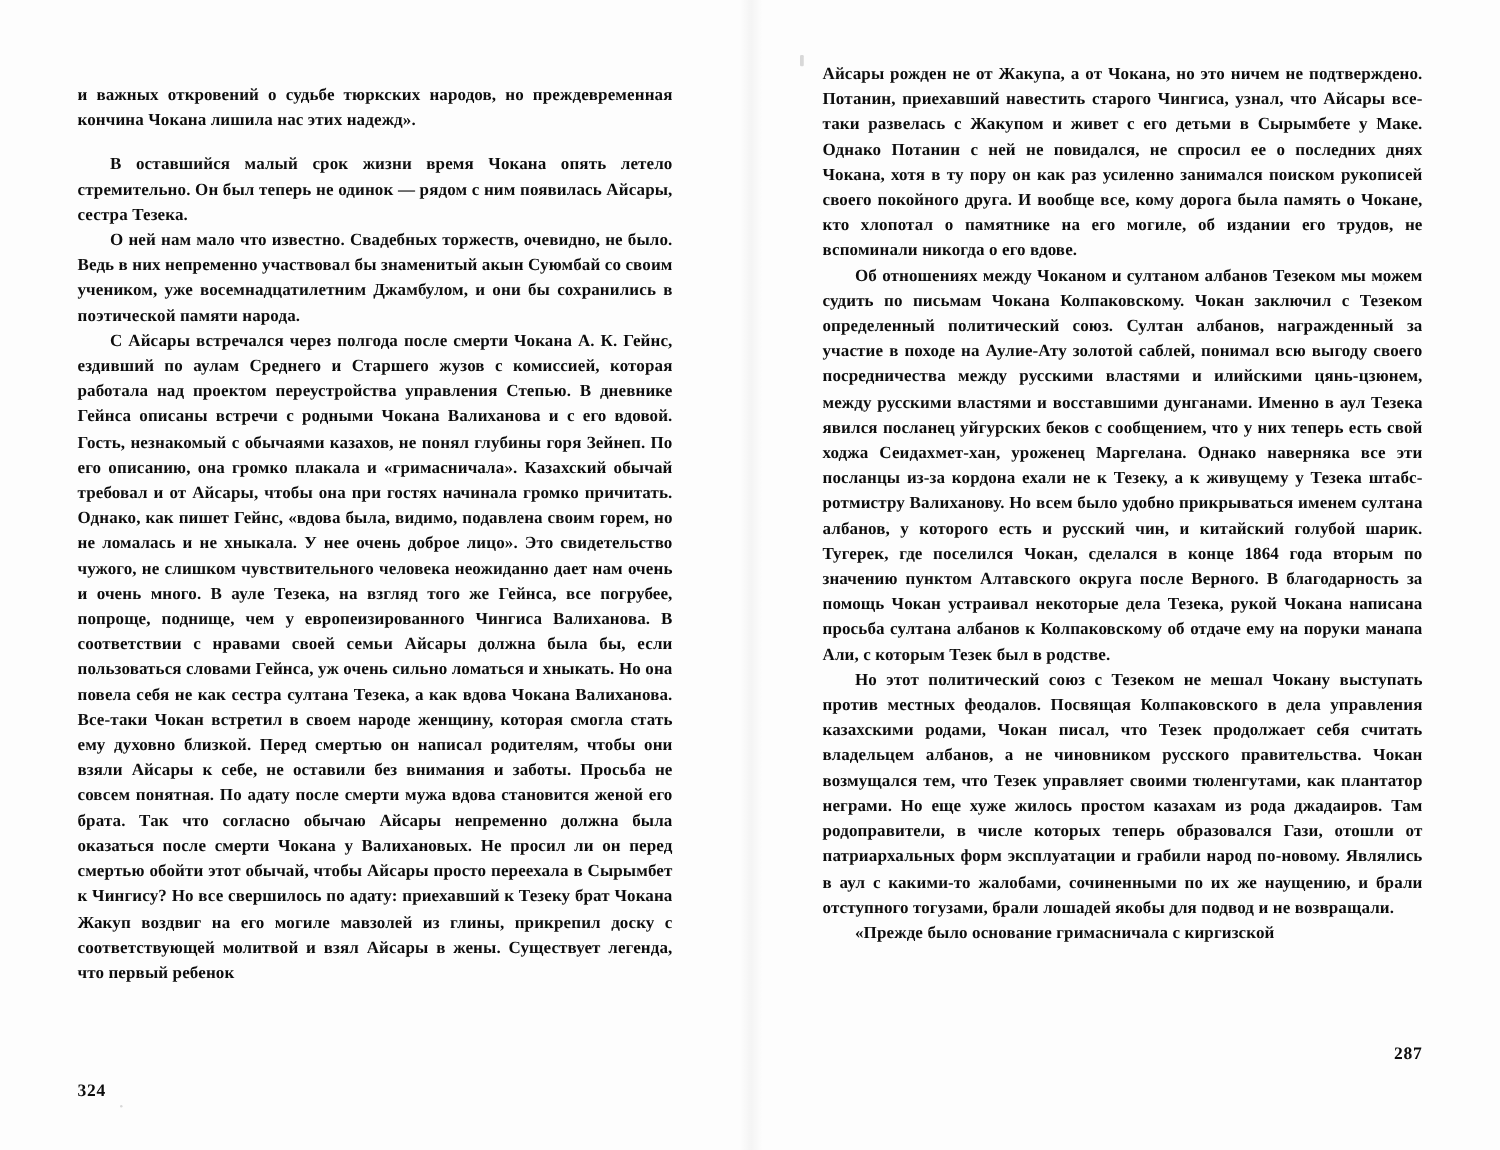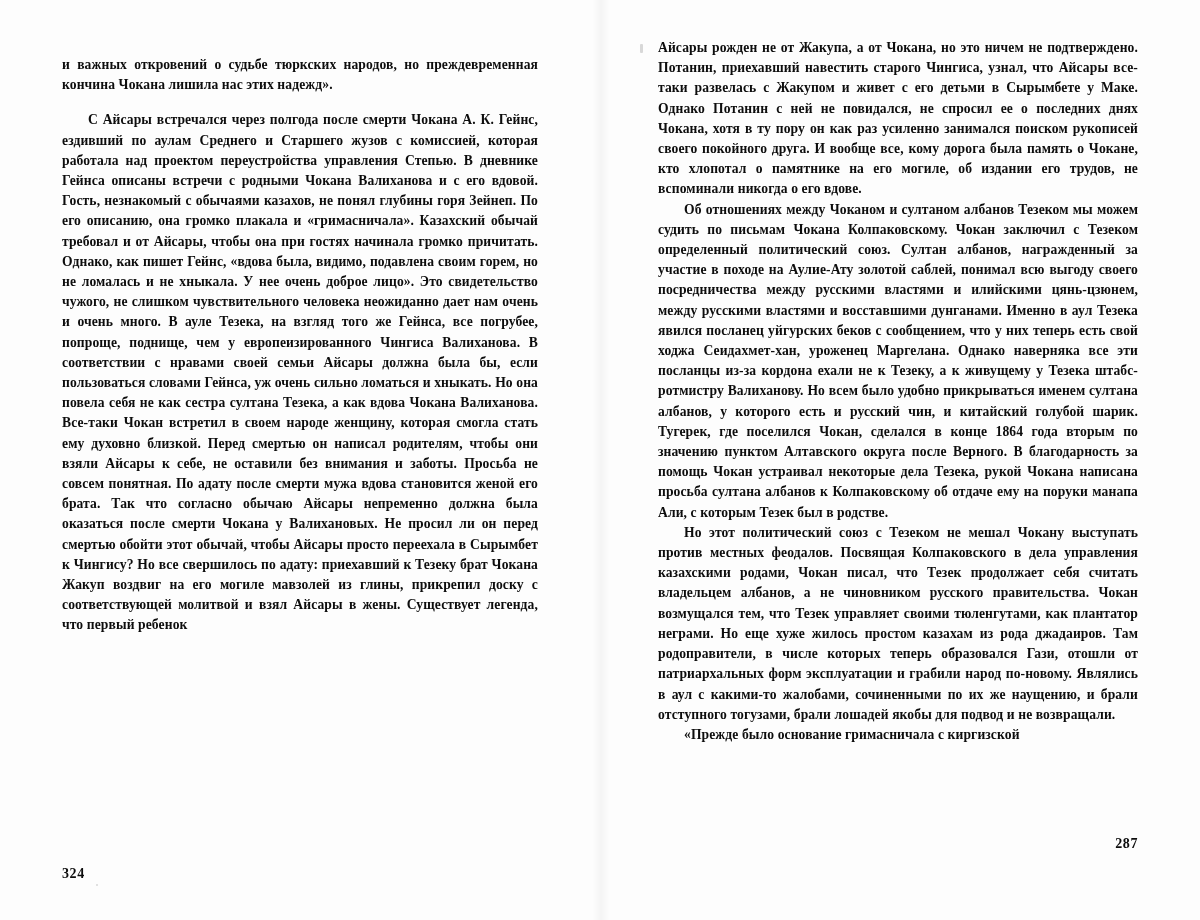--- a/index.html
+++ b/index.html
@@ -25,20 +25,21 @@
     position: absolute;
     left: 0;
     top: 0;
     width: 1200px;
     height: 920px;
     display: flex;
   }
   .col {
     position: relative;
     box-sizing: border-box;
+    margin-top: 11px;
   }
   .col-left {
     width: 600px;
     padding: 55px 62px 0 62px;
   }
   .col-right {
     width: 600px;
     padding: 38px 62px 0 58px;
   }
   .body-text {
@@ -94,20 +95,22 @@
 
 <div class="page">
   <div class="scan"></div>
 
   <div class="spread">
 
     <div class="col col-left">
       <div class="body-text">
         <p class="noindent">и важных откровений о судьбе тюркских народов, но преждевременная кончина Чокана лишила нас этих надежд».</p>
         <div class="gap"></div>
+        <p>В оставшийся малый срок жизни время Чокана опять летело стремительно. Он был теперь не одинок — рядом с ним появилась Айсары, сестра Тезека.</p>
+        <p>О ней нам мало что известно. Свадебных торжеств, очевидно, не было. Ведь в них непременно участвовал бы знаменитый акын Суюмбай со своим учеником, уже восемнадцатилетним Джамбулом, и они бы сохранились в поэтической памяти народа.</p>
         <p>С Айсары встречался через полгода после смерти Чокана А. К. Гейнс, ездивший по аулам Среднего и Старшего жузов с комиссией, которая работала над проектом переустройства управления Степью. В дневнике Гейнса описаны встречи с родными Чокана Валиханова и с его вдовой. Гость, незнакомый с обычаями казахов, не понял глубины горя Зейнеп. По его описанию, она громко плакала и «гримасничала». Казахский обычай требовал и от Айсары, чтобы она при гостях начинала громко причитать. Однако, как пишет Гейнс, «вдова была, видимо, подавлена своим горем, но не ломалась и не хныкала. У нее очень доброе лицо». Это свидетельство чужого, не слишком чувствительного человека неожиданно дает нам очень и очень много. В ауле Тезека, на взгляд того же Гейнса, все погрубее, попроще, поднище, чем у европеизированного Чингиса Валиханова. В соответствии с нравами своей семьи Айсары должна была бы, если пользоваться словами Гейнса, уж очень сильно ломаться и хныкать. Но она повела себя не как сестра султана Тезека, а как вдова Чокана Валиханова. Все-таки Чокан встретил в своем народе женщину, которая смогла стать ему духовно близкой. Перед смертью он написал родителям, чтобы они взяли Айсары к себе, не оставили без внимания и заботы. Просьба не совсем понятная. По адату после смерти мужа вдова становится женой его брата. Так что согласно обычаю Айсары непременно должна была оказаться после смерти Чокана у Валихановых. Не просил ли он перед смертью обойти этот обычай, чтобы Айсары просто переехала в Сырымбет к Чингису? Но все свершилось по адату: приехавший к Тезеку брат Чокана Жакуп воздвиг на его могиле мавзолей из глины, прикрепил доску с соответствующей молитвой и взял Айсары в жены. Существует легенда, что первый ребенок</p>
       </div>
       <div class="folio folio-left">324</div>
     </div>
 
     <div class="col col-right">
       <div class="body-text">
         <p class="noindent">Айсары рожден не от Жакупа, а от Чокана, но это ничем не подтверждено. Потанин, приехавший навестить старого Чингиса, узнал, что Айсары все-таки развелась с Жакупом и живет с его детьми в Сырымбете у Маке. Однако Потанин с ней не повидался, не спросил ее о последних днях Чокана, хотя в ту пору он как раз усиленно занимался поиском рукописей своего покойного друга. И вообще все, кому дорога была память о Чокане, кто хлопотал о памятнике на его могиле, об издании его трудов, не вспоминали никогда о его вдове.</p>
         <p>Об отношениях между Чоканом и султаном албанов Тезеком мы можем судить по письмам Чокана Колпаковскому. Чокан заключил с Тезеком определенный политический союз. Султан албанов, награжденный за участие в походе на Аулие-Ату золотой саблей, понимал всю выгоду своего посредничества между русскими властями и илийскими цянь-цзюнем, между русскими властями и восставшими дунганами. Именно в аул Тезека явился посланец уйгурских беков с сообщением, что у них теперь есть свой ходжа Сеидахмет-хан, уроженец Маргелана. Однако наверняка все эти посланцы из-за кордона ехали не к Тезеку, а к живущему у Тезека штабс-ротмистру Валиханову. Но всем было удобно прикрываться именем султана албанов, у которого есть и русский чин, и китайский голубой шарик. Тугерек, где поселился Чокан, сделался в конце 1864 года вторым по значению пунктом Алтавского округа после Верного. В благодарность за помощь Чокан устраивал некоторые дела Тезека, рукой Чокана написана просьба султана албанов к Колпаковскому об отдаче ему на поруки манапа Али, с которым Тезек был в родстве.</p>
         <p>Но этот политический союз с Тезеком не мешал Чокану выступать против местных феодалов. Посвящая Колпаковского в дела управления казахскими родами, Чокан писал, что Тезек продолжает себя считать владельцем албанов, а не чиновником русского правительства. Чокан возмущался тем, что Тезек управляет своими тюленгутами, как плантатор неграми. Но еще хуже жилось простом казахам из рода джадаиров. Там родоправители, в числе которых теперь образовался Гази, отошли от патриархальных форм эксплуатации и грабили народ по-новому. Являлись в аул с какими-то жалобами, сочиненными по их же наущению, и брали отступного тогузами, брали лошадей якобы для подвод и не возвращали.</p>

